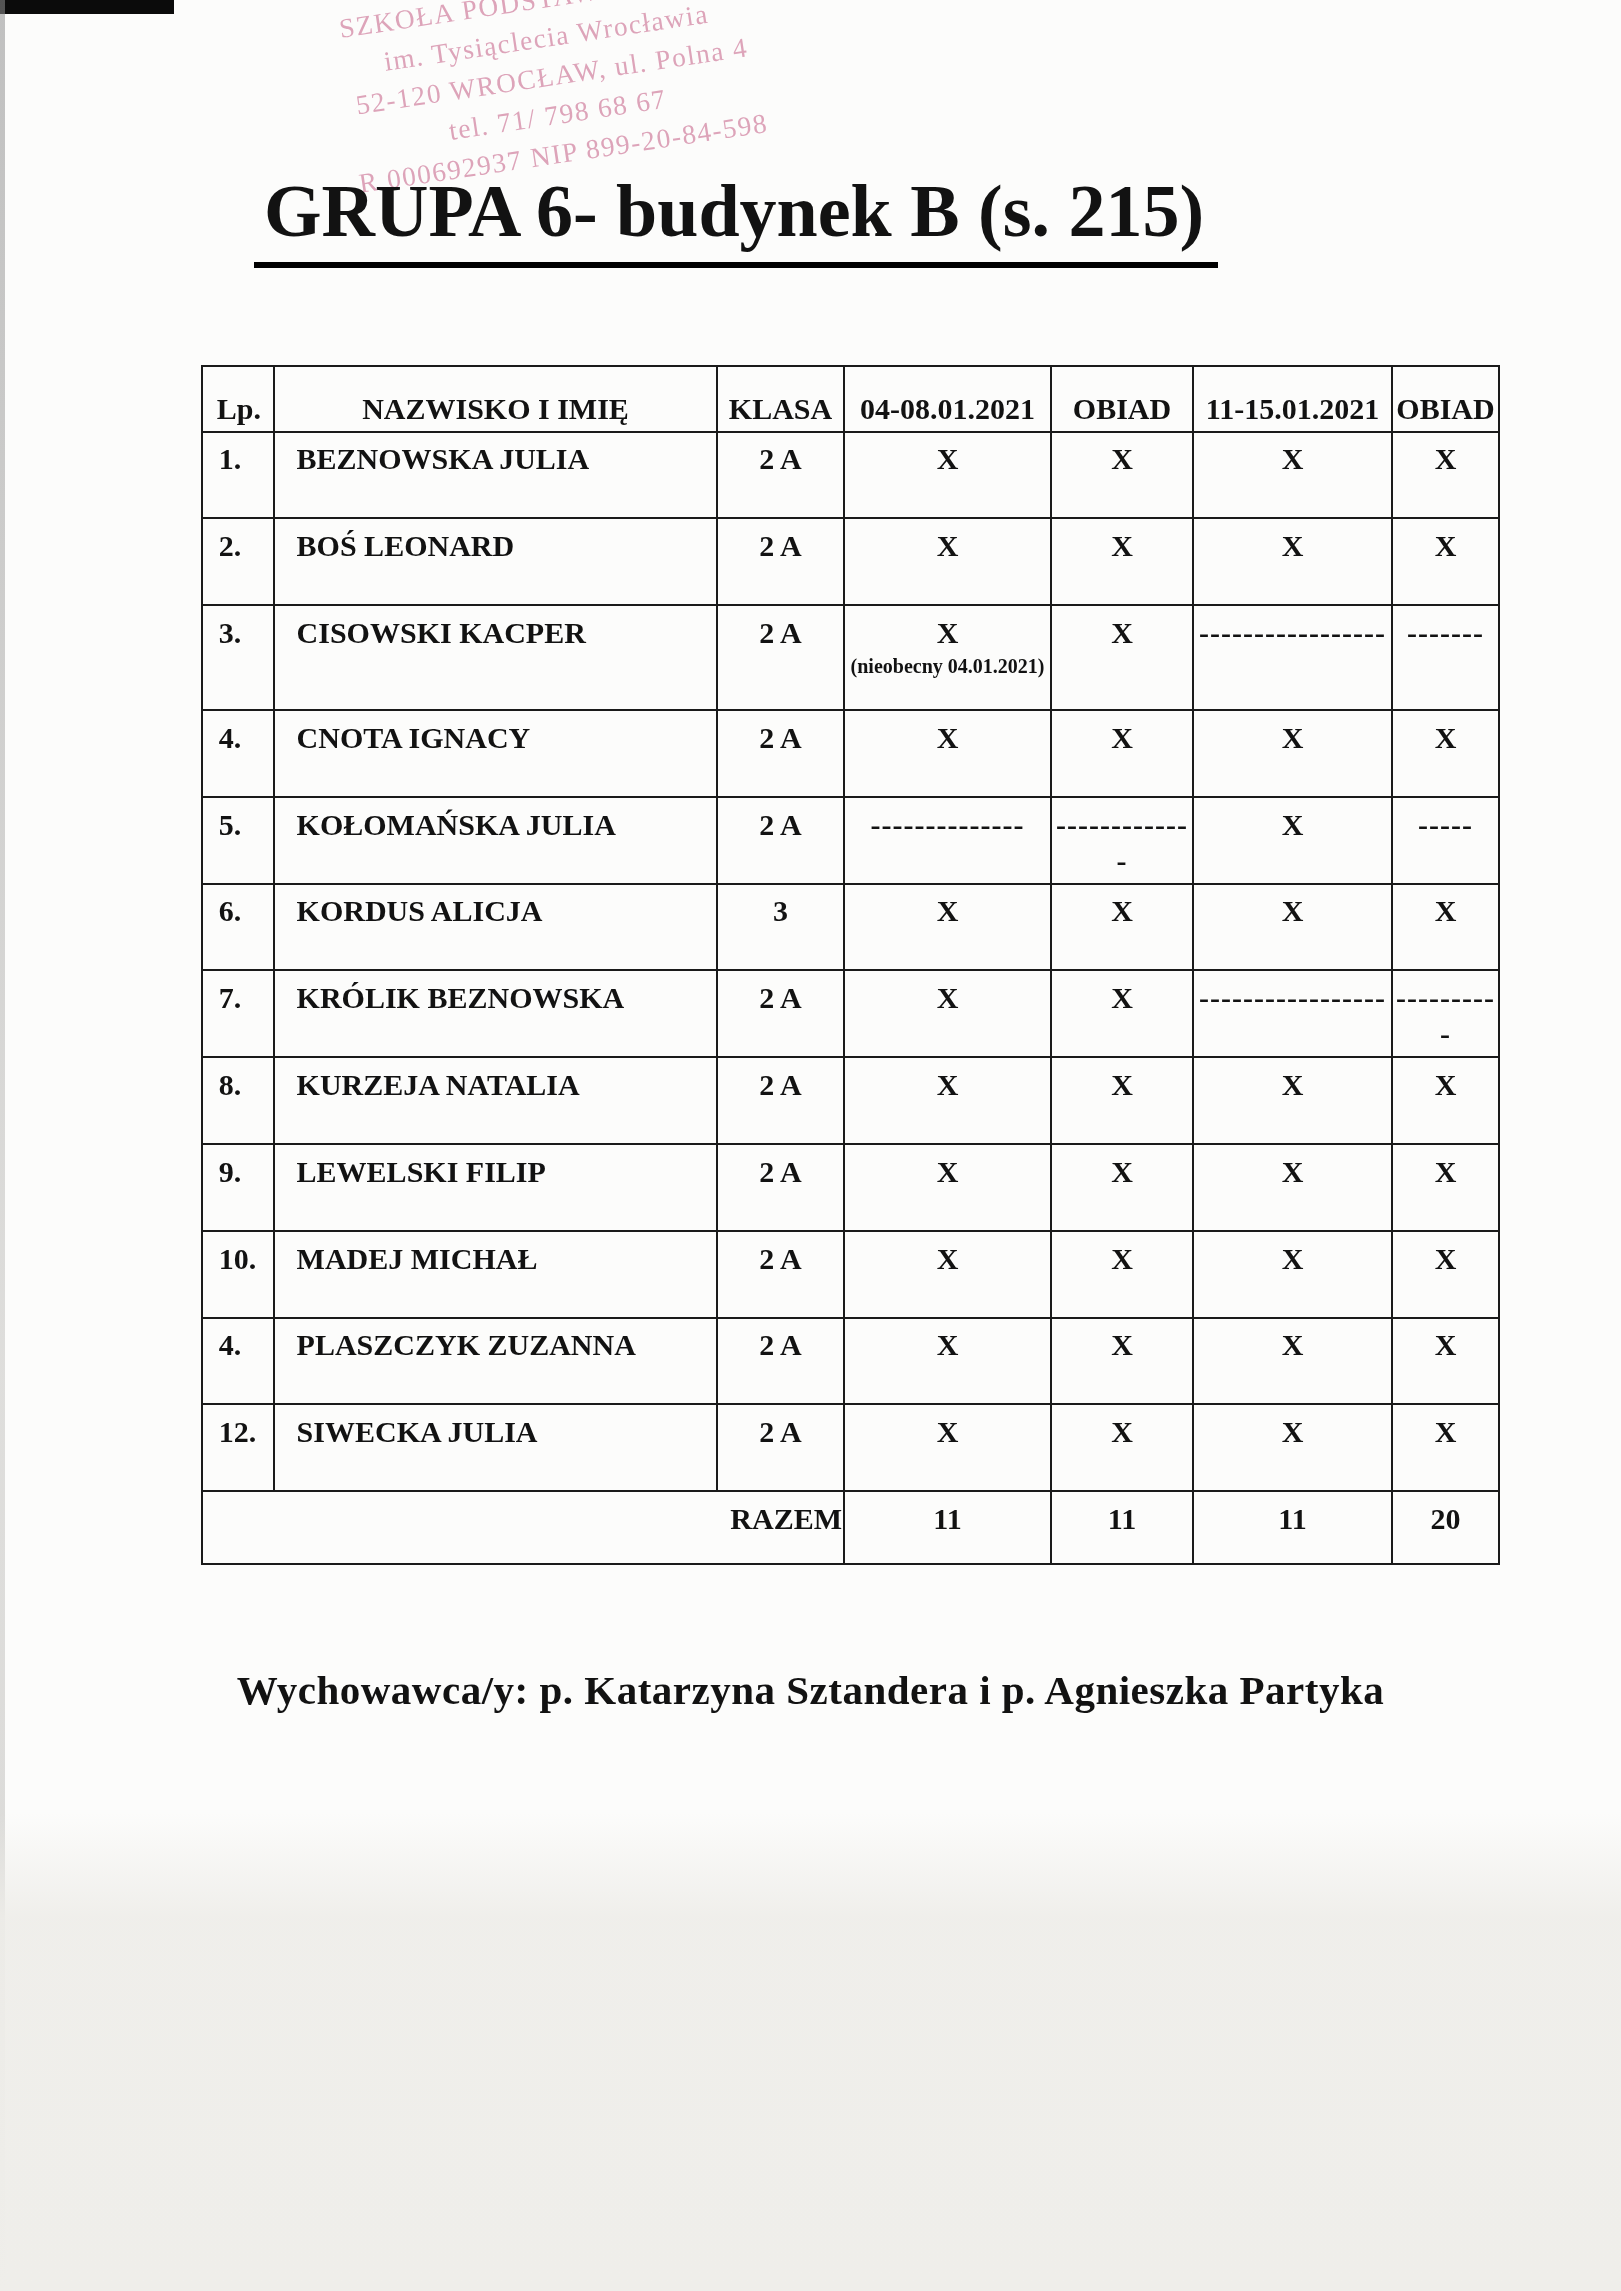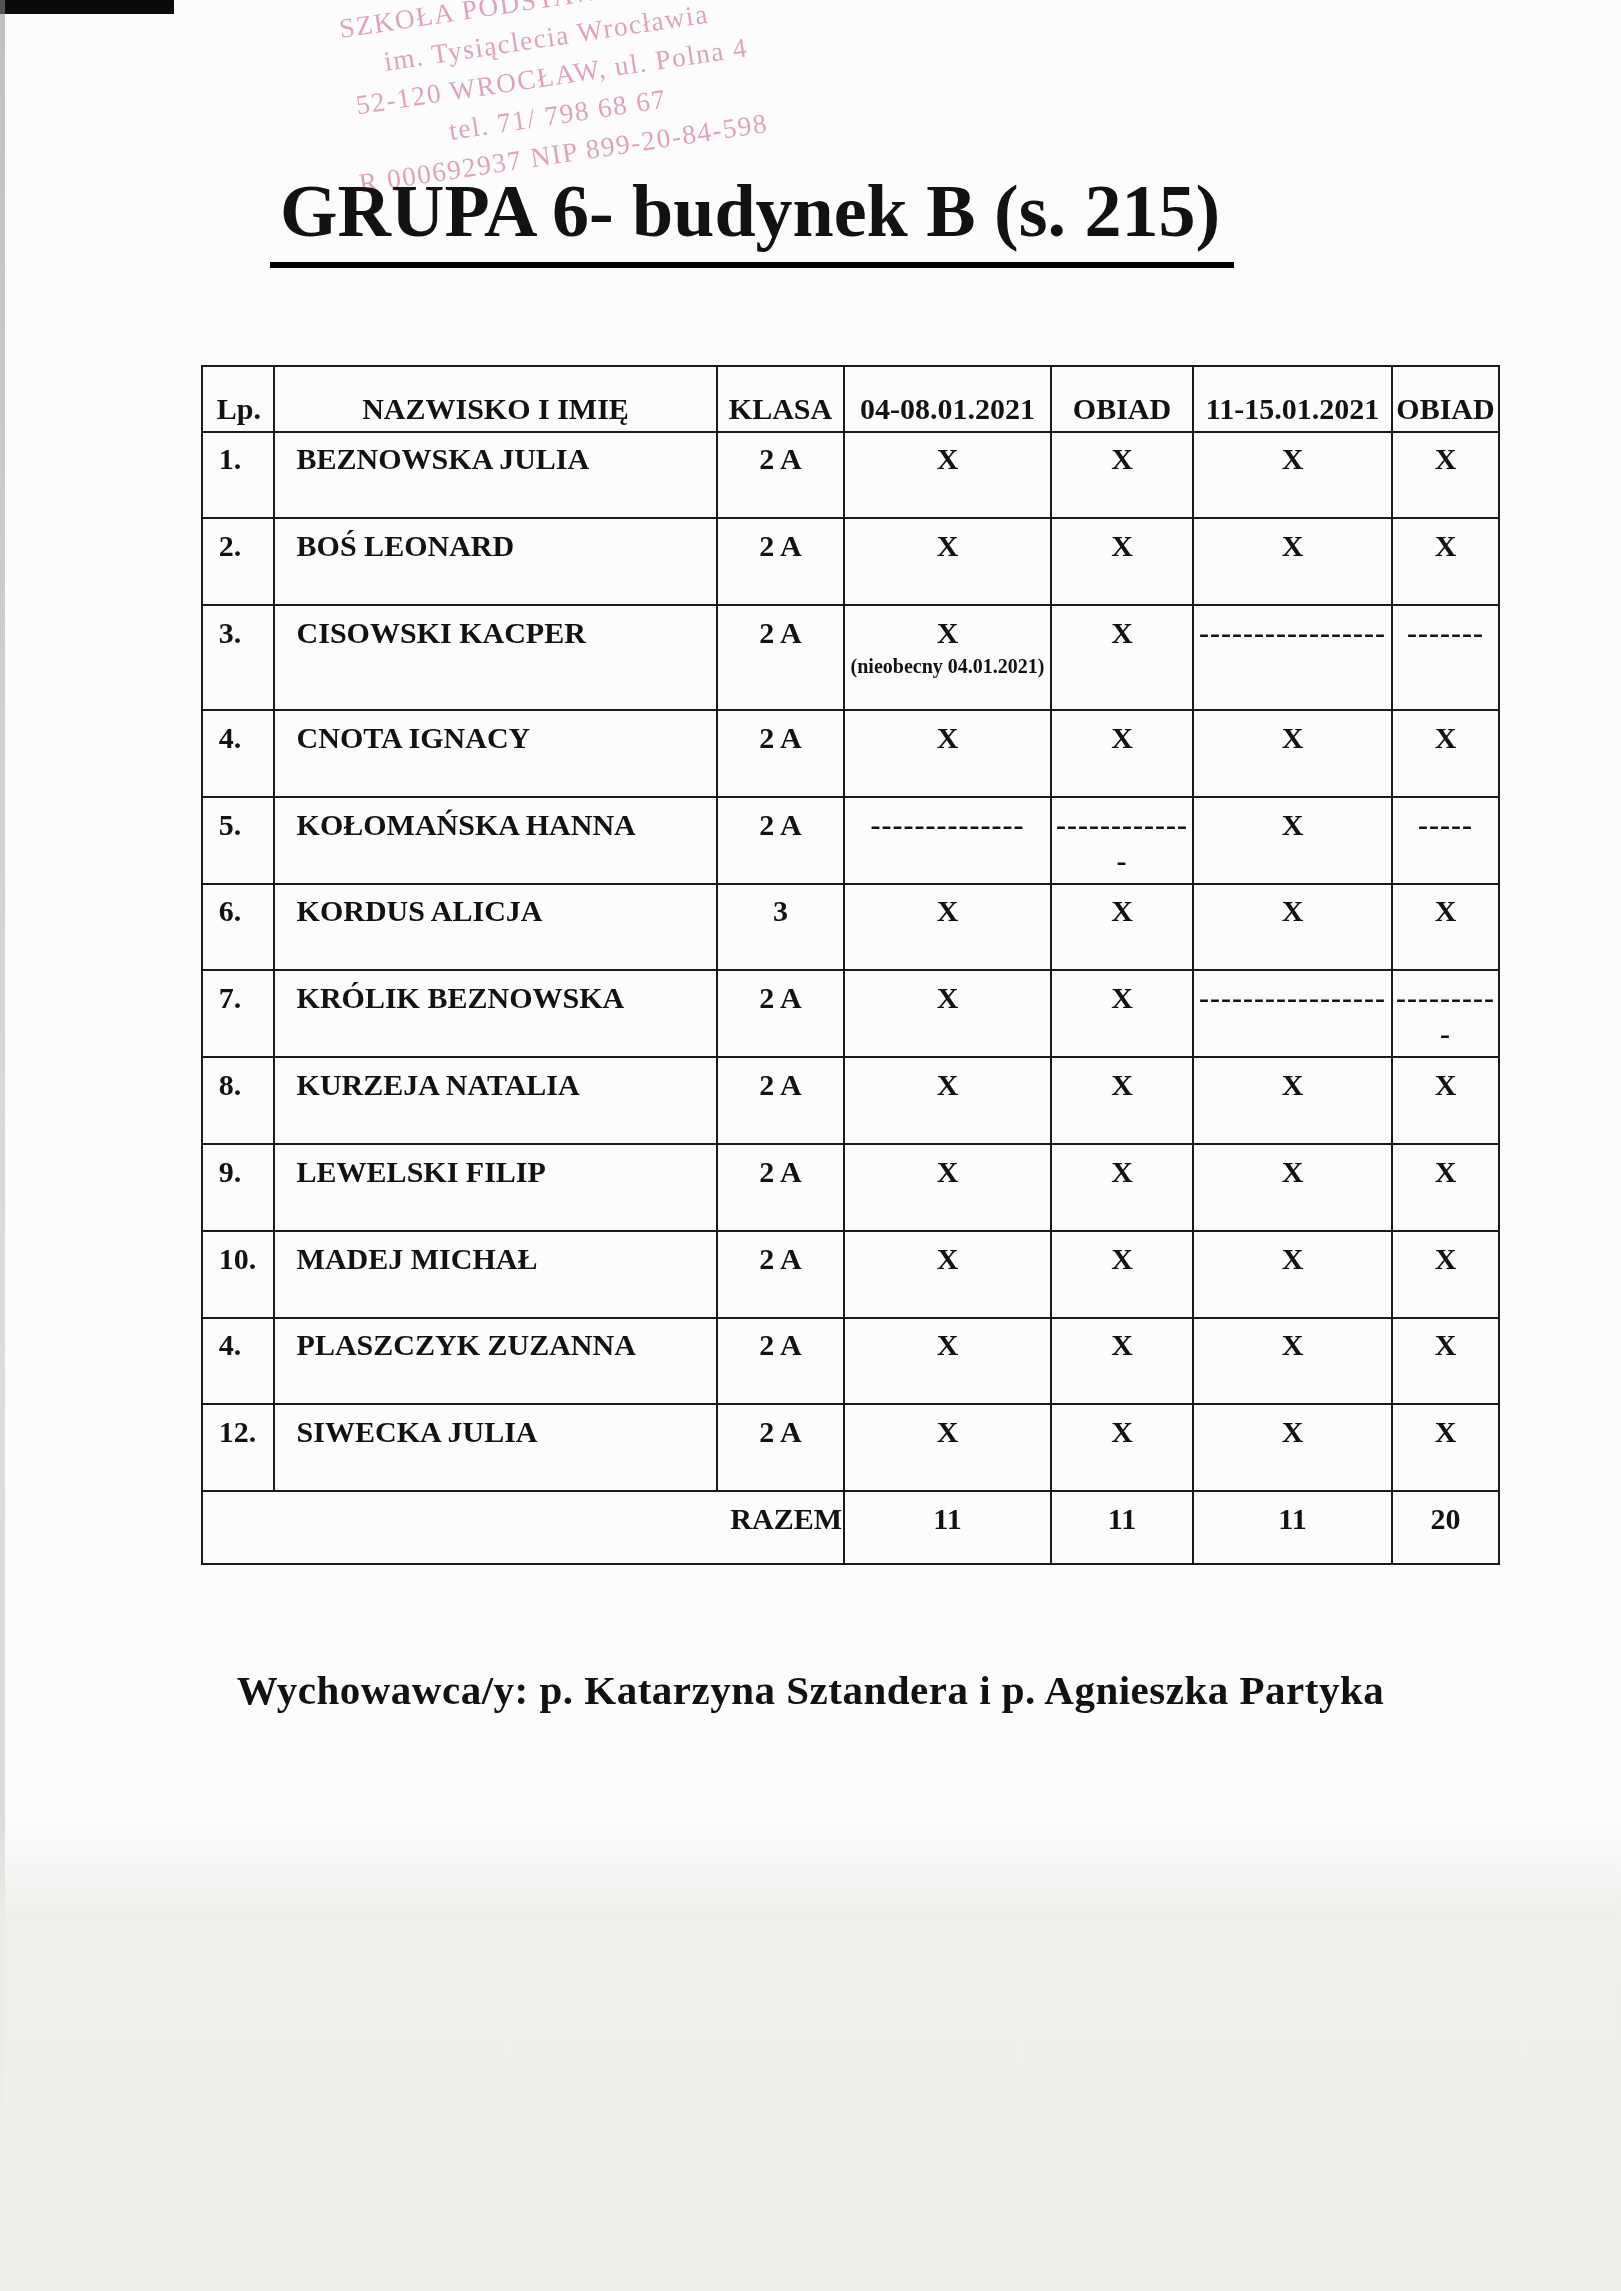--- a/index.html
+++ b/index.html
@@ -18,21 +18,21 @@
   
   .stamp {
     position:absolute; left:145px; top:39px; width:794px;
     transform:rotate(-8.5deg); transform-origin:left top;
     text-align:center; color:#d998b1; opacity:.88;
     font-size:27.4px; line-height:1.42; letter-spacing:1.5px; font-weight:normal;
     white-space:nowrap;
   }
 
   
-  .title-wrap { position:absolute; top:169px; left:16px; width:1305px; text-align:center; }
+  .title-wrap { position:absolute; top:169px; left:0; width:1305px; text-align:center; }
   .title {
     display:inline-block; margin-left:167px;
     font-size:74px; font-weight:bold; letter-spacing:0px;
     border-bottom:6.9px solid #000; padding:0 13.7px 7.8px 9.8px;
     white-space:nowrap;
   }
 
   
   .table-wrap { position:absolute; left:201px; top:365px; }
   table.attendance { border-collapse:collapse; table-layout:fixed; width:1297px; border:2.9px solid #141414; }
@@ -141,21 +141,21 @@
         <td class="name">CNOTA IGNACY</td>
         <td>2 A</td>
         <td>X</td>
         <td>X</td>
         <td>X</td>
         <td>X</td>
       </tr>
 
       <tr>
         <td class="lp">5.</td>
-        <td class="name">KOŁOMAŃSKA HANNA</td>
+        <td class="name">KOŁOMAŃSKA JULIA</td>
         <td>2 A</td>
         <td class="dashcell">--------------</td>
         <td class="dashcell">-------------</td>
         <td>X</td>
         <td class="dashcell">-----</td>
       </tr>
 
       <tr>
         <td class="lp">6.</td>
         <td class="name">KORDUS ALICJA</td>

